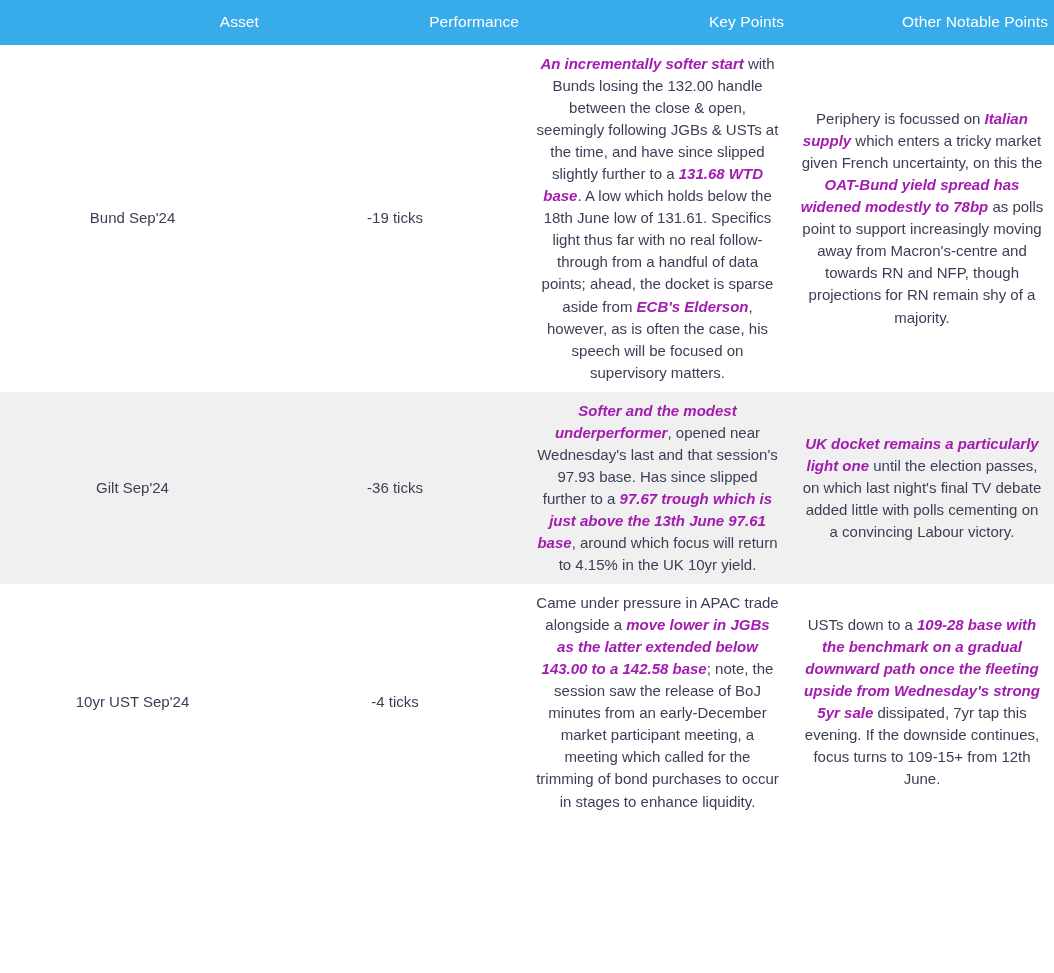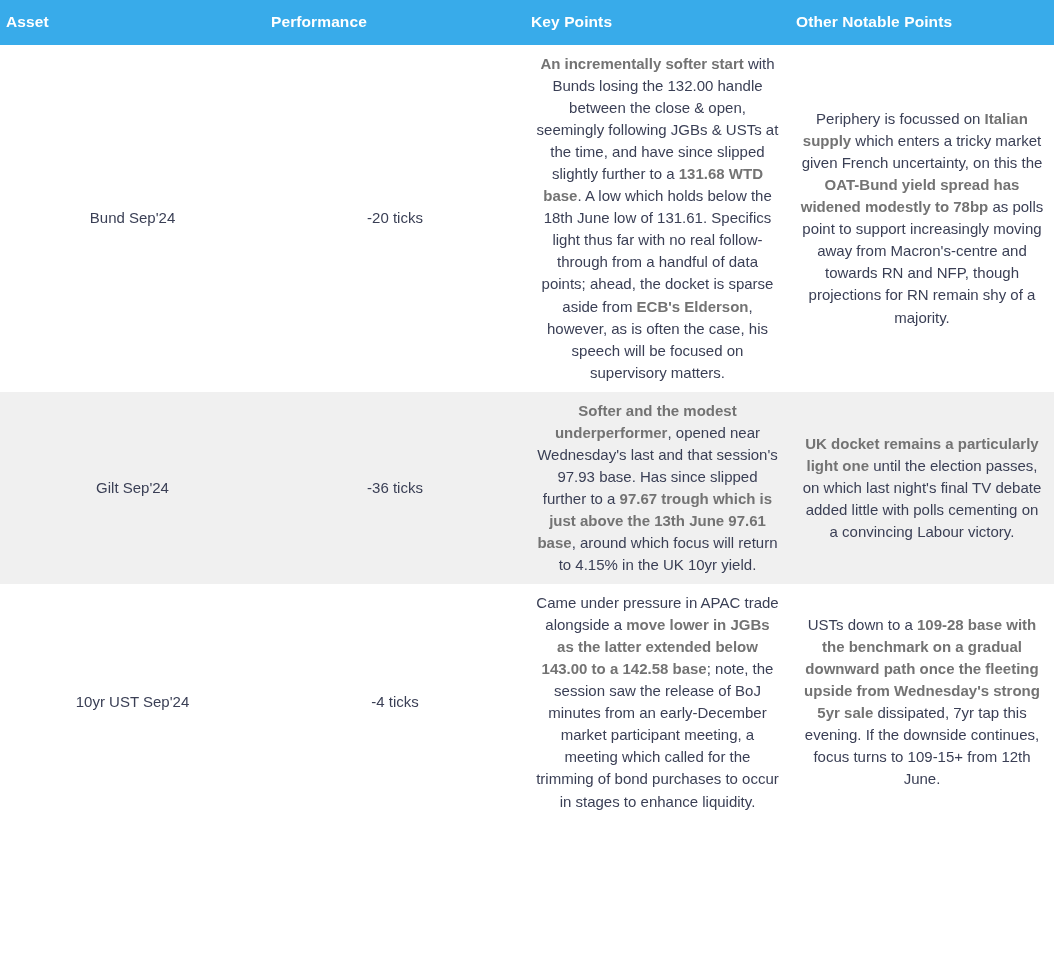--- a/index.html
+++ b/index.html
@@ -16,22 +16,22 @@
   }
   table.asset-table {
     width: 1054px;
     border-collapse: collapse;
     table-layout: fixed;
   }
   table.asset-table thead th {
     background: #38abea;
     color: #ffffff;
     font-size: 15.5px;
-    font-weight: bold;
-    text-align: left;
+    font-weight: normal;
+    text-align: right;
     padding: 13px 6px 14px 6px;
     letter-spacing: 0.1px;
   }
   col.c-asset   { width: 265px; }
   col.c-perf    { width: 260px; }
   col.c-key     { width: 265px; }
   col.c-other   { width: 264px; }
 
   table.asset-table tbody tr.row-alt td {
     background: #f0f0f0;
@@ -47,21 +47,21 @@
   }
   td.cell-asset, td.cell-perf {
     font-size: 15px;
   }
   td.cell-key, td.cell-other {
     padding: 10px 12px;
   }
   td.cell-key p, td.cell-other p {
     margin: 0;
   }
-  b { font-weight: bold; color: #737373; }
+  b { font-weight: bold; color: #a21caf; font-style: italic; }
 </style>
 </head>
 <body>
 
 <table class="asset-table">
   <colgroup>
     <col class="c-asset">
     <col class="c-perf">
     <col class="c-key">
     <col class="c-other">
@@ -70,21 +70,21 @@
     <tr>
       <th>Asset</th>
       <th>Performance</th>
       <th>Key Points</th>
       <th>Other Notable Points</th>
     </tr>
   </thead>
   <tbody>
       <tr>
         <td class="cell-asset">Bund Sep'24</td>
-        <td class="cell-perf">-20 ticks</td>
+        <td class="cell-perf">-19 ticks</td>
         <td class="cell-key">
           <p><b>An incrementally softer start</b><span> with Bunds losing the 132.00 handle between the close &amp; open, seemingly following JGBs &amp; USTs at the time, and have since slipped slightly further to a </span><b>131.68 WTD base</b><span>. A low which holds below the 18th June low of 131.61. Specifics light thus far with no real follow-through from a handful of data points; ahead, the docket is sparse aside from </span><b>ECB's Elderson</b><span>, however, as is often the case, his speech will be focused on supervisory matters.</span></p>
         </td>
         <td class="cell-other">
           <p><span>Periphery is focussed on </span><b>Italian supply</b><span> which enters a tricky market given French uncertainty, on this the </span><b>OAT-Bund yield spread has widened modestly to 78bp</b><span> as polls point to support increasingly moving away from Macron's-centre and towards RN and NFP, though projections for RN remain shy of a majority.</span></p>
         </td>
       </tr>
       <tr class="row-alt">
         <td class="cell-asset">Gilt Sep'24</td>
         <td class="cell-perf">-36 ticks</td>

